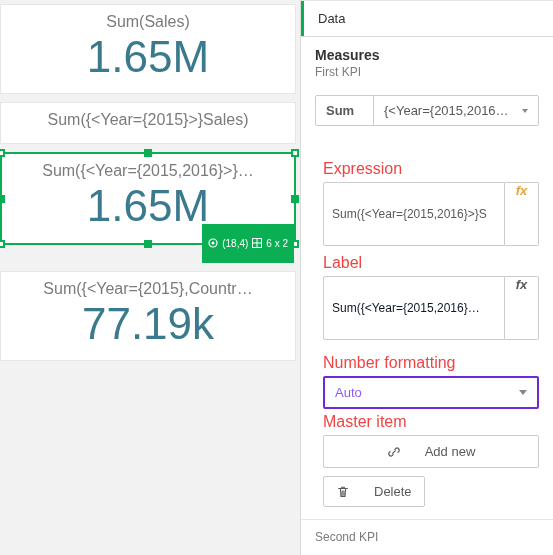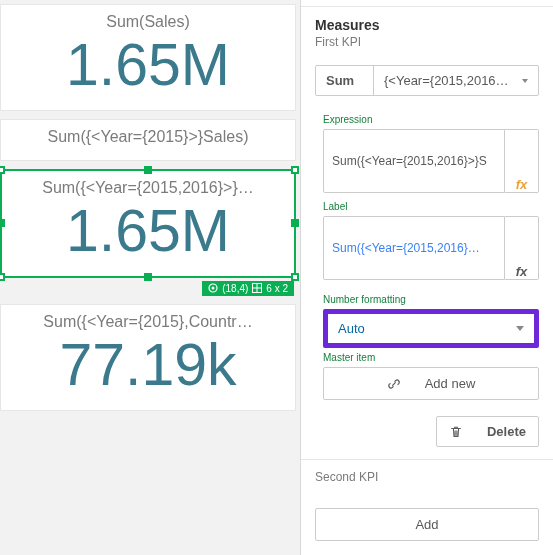--- a/index.html
+++ b/index.html
@@ -28,21 +28,21 @@
   .kpi-label {
     color: #7b7b7b;
     font-size: 16px;
     margin-bottom: 2px;
     white-space: nowrap;
     overflow: hidden;
     text-overflow: ellipsis;
   }
   .kpi-value {
     color: #3a7a8c;
-    font-size: 59px;
+    font-size: 44px;
     font-weight: 400;
     line-height: 1.1;
   }
   .kpi-card.selected {
     border: 2px solid #0aaf54;
   }
   .sel-handle {
     position: absolute;
     width: 8px; height: 8px;
     background: #fff;
@@ -53,21 +53,21 @@
     width: 8px; height: 8px;
     background: #0aaf54;
   }
   .badge {
     position: absolute;
     right: 0;
     bottom: -20px;
     background: #0aaf54;
     color: #fff;
     font-size: 10px;
-    padding: 2px 6px;
+    padding: 14px 6px;
     display: flex;
     align-items: center;
     gap: 4px;
   }
   .badge svg { width: 10px; height: 10px; }
 
   .panel {
     flex: 1;
     background: #fff;
     border-left: 1px solid #d9d9d9;
@@ -106,21 +106,21 @@
   .sub {
     font-size: 12px;
     color: #7b7b7b;
     margin-bottom: 16px;
   }
   .row-pair {
     display: flex;
     border: 1px solid #ccc;
     border-radius: 2px;
     overflow: hidden;
-    margin-bottom: 4px;
+    margin-bottom: 20px;
   }
   .row-pair .cell {
     padding: 7px 10px;
     font-size: 13px;
     color: #595959;
     white-space: nowrap;
     overflow: hidden;
     text-overflow: ellipsis;
   }
   .row-pair .cell.first {
@@ -132,61 +132,61 @@
     flex: 1;
     display: flex;
     align-items: center;
     justify-content: space-between;
   }
   .indent {
     padding: 0 14px 12px 22px;
     border-bottom: 1px solid #e6e6e6;
   }
   .field-label {
-    font-size: 10px;
-    color: #15803d;
+    font-size: 16px;
+    color: #ef4444;
     margin: 8px 0 4px 0;
   }
   .input-row {
     display: flex;
     gap: 0;
   }
   .text-input {
     flex: 1;
     border: 1px solid #ccc;
     border-radius: 2px 0 0 2px;
     padding: 24px 8px;
     font-size: 12px;
     color: #595959;
     min-width: 0;
     overflow: hidden;
     text-overflow: ellipsis;
     white-space: nowrap;
     background: #fff;
   }
-  .text-input.placeholder { color: #3b82f6; }
+  .text-input.placeholder { color: #0f172a; }
   .fx-btn {
     width: 34px;
     border: 1px solid #ccc;
     border-left: none;
     border-radius: 0 2px 2px 0;
     background: #fff;
     display: flex;
-    align-items: flex-end;
+    align-items: flex-start;
     justify-content: center;
     cursor: pointer;
   }
   .fx-btn.active { color: #e8a33d; font-weight: 700; font-style: italic;}
   .fx-btn span { font-style: italic; font-weight: 700; font-size: 13px; }
   .select {
-    border: 5px solid #6d28d9;
+    border: 2px solid #6d28d9;
     border-radius: 2px;
     padding: 7px 10px;
     font-size: 13px;
-    color: #0369a1;
+    color: #8b5cf6;
     display: flex;
     justify-content: space-between;
     align-items: center;
     cursor: pointer;
     background: #fff;
   }
   .btn {
     border: 1px solid #ccc;
     border-radius: 2px;
     padding: 8px 10px;
@@ -194,23 +194,22 @@
     color: #595959;
     background: #fff;
     display: flex;
     align-items: center;
     justify-content: center;
     gap: 24px;
     cursor: pointer;
   }
   .btn-row-right {
     display: flex;
-    justify-content: flex-end;
-    margin-top: 16px;
-    font-weight: bold;
+    justify-content: flex-start;
+    margin-top: 8px;
   }
   .caret {
     width: 0; height: 0;
     border-left: 4px solid transparent;
     border-right: 4px solid transparent;
     border-top: 5px solid #888;
   }
   .caret-sm {
     width: 0; height: 0;
     border-left: 3px solid transparent;
@@ -267,20 +266,23 @@
   <div class="kpi-card">
     <div class="kpi-label">Sum({&lt;Year={2015},Countr…</div>
     <div class="kpi-value">77.19k</div>
   </div>
 
 </div>
 
 <div class="panel">
   <div class="panel-top"></div>
 
+  <div class="tab-row">
+    <div class="tab active">Data</div>
+  </div>
 
   <div class="section">
     <div class="section-title">Measures</div>
     <div class="sub">First KPI</div>
     <div class="row-pair">
       <div class="cell first">Sum</div>
       <div class="cell second">
         <span>{&lt;Year={2015,2016…</span>
         <span class="caret-sm"></span>
       </div>

